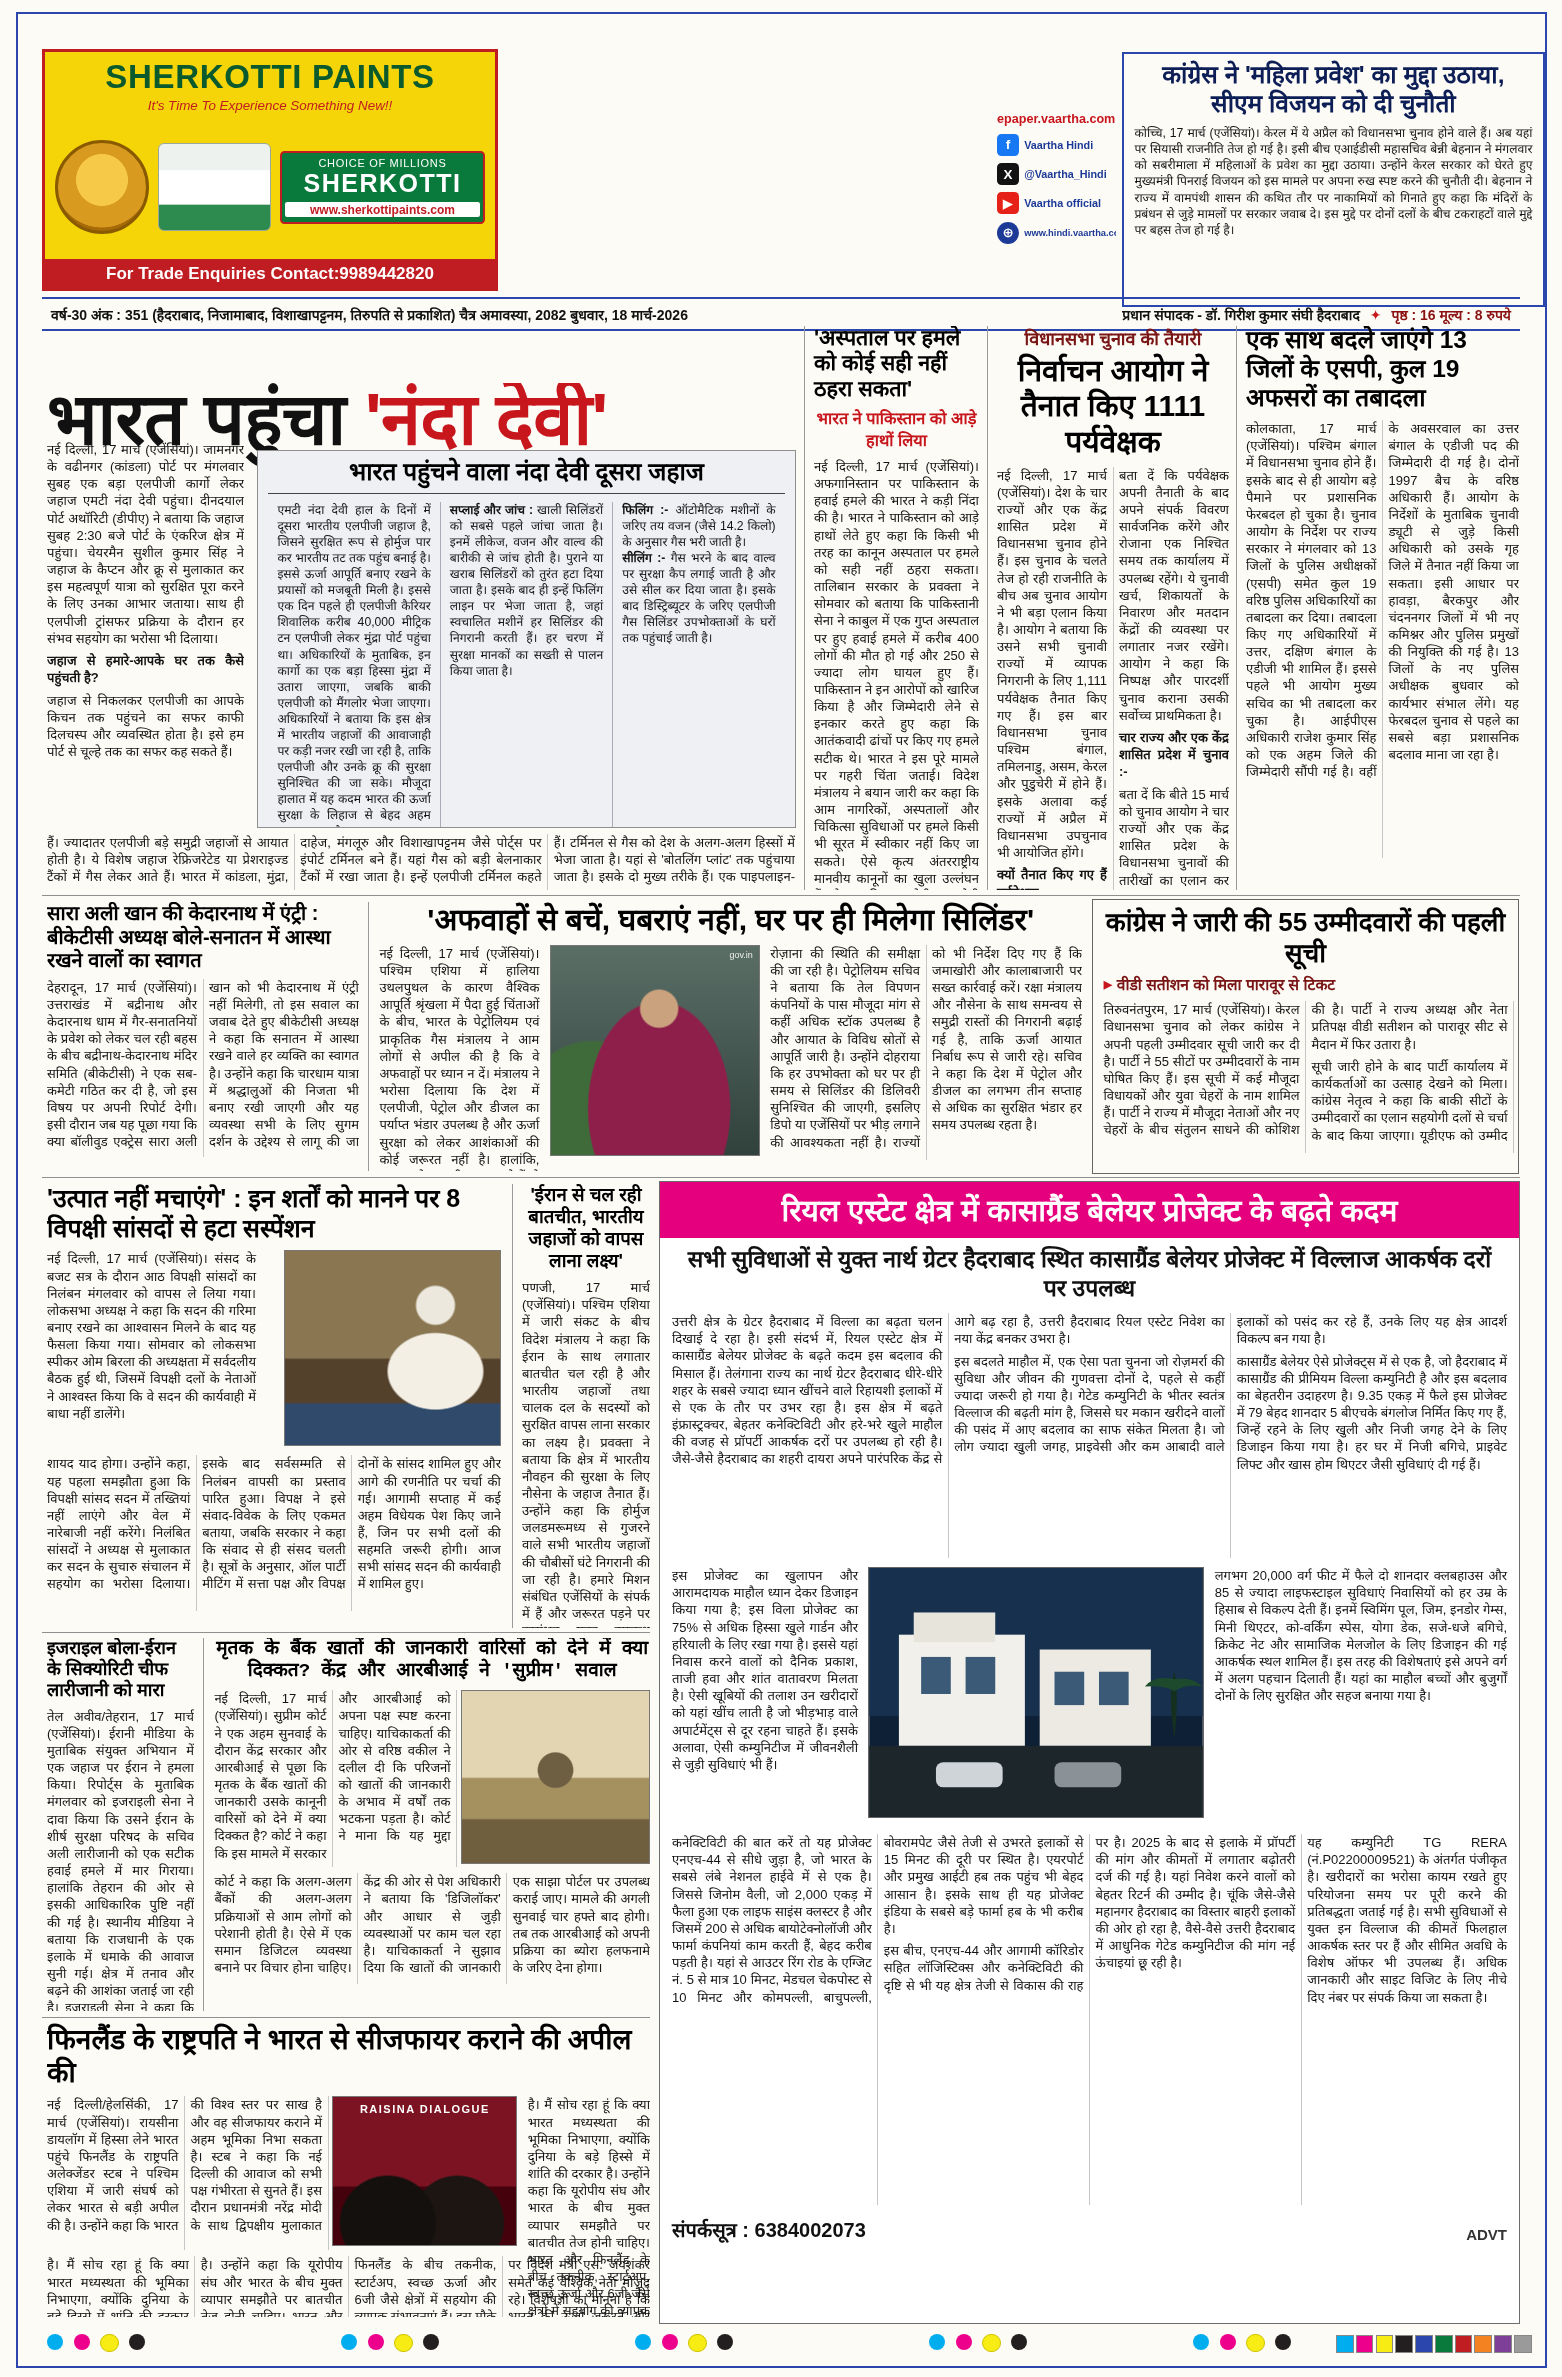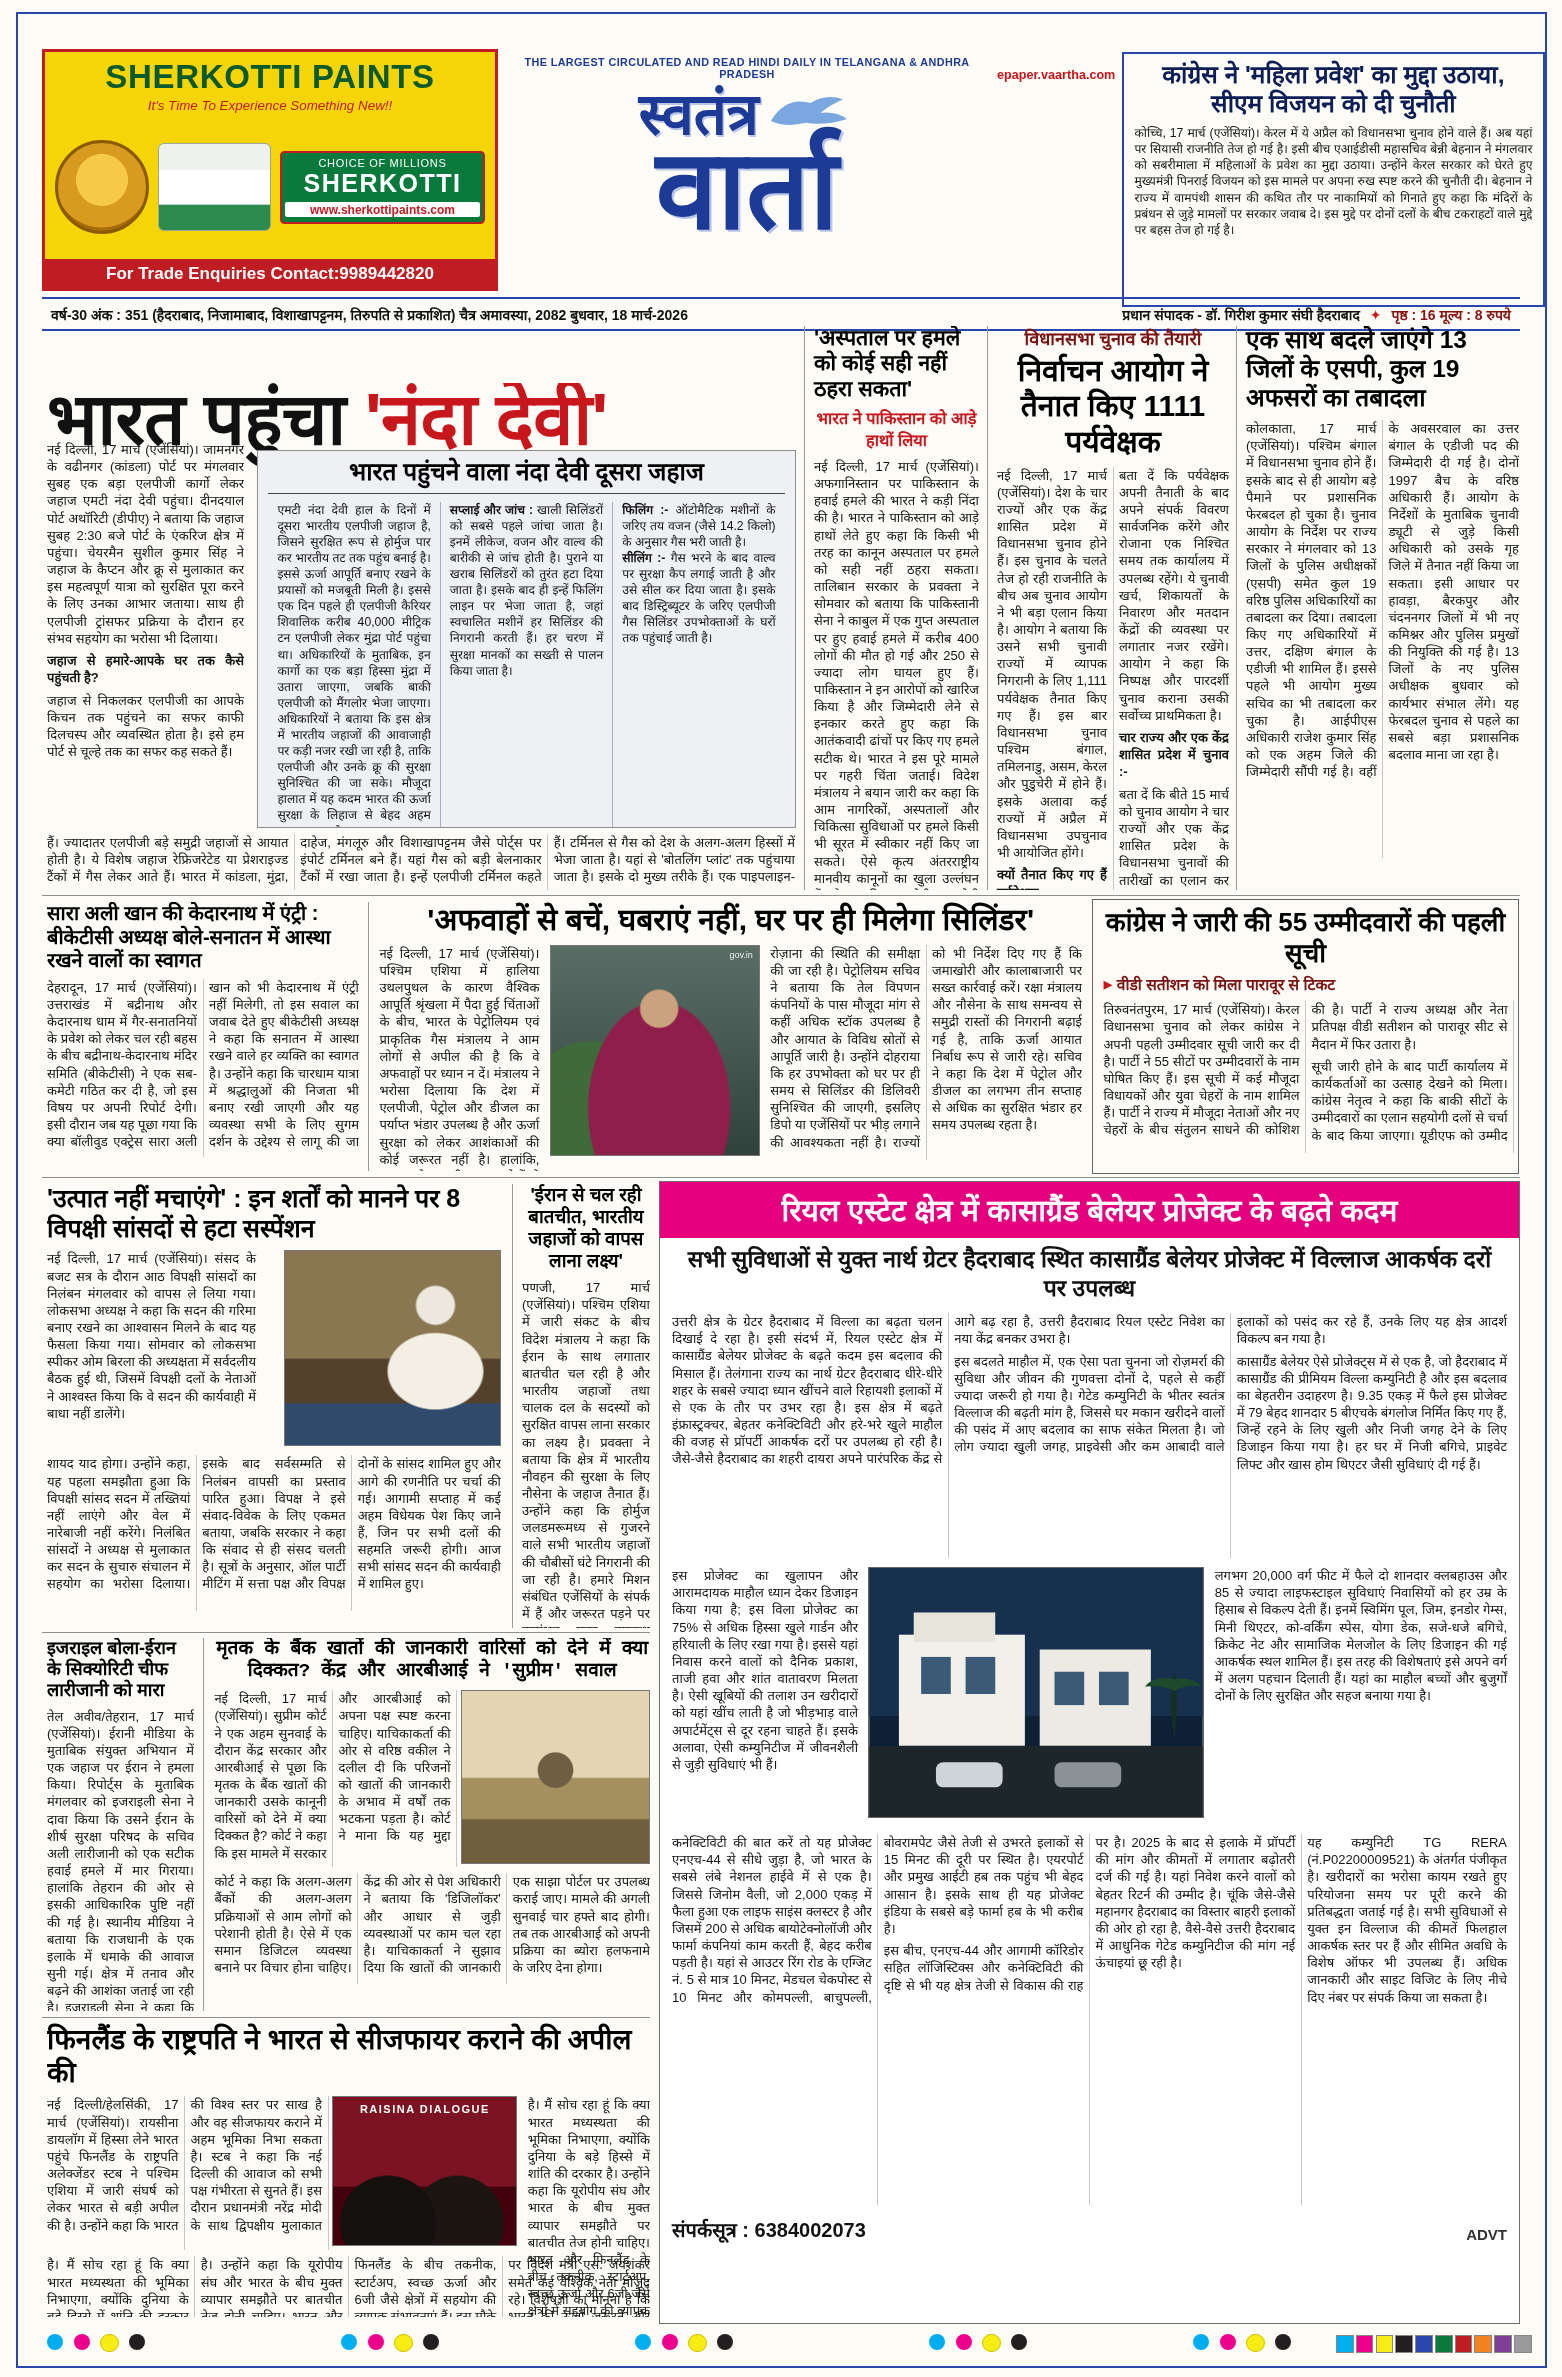--- a/index.html
+++ b/index.html
@@ -28,21 +28,21 @@
   .ad-green{flex:1;background:#0a7a3c;border:2.2px solid #c01d22;border-radius:4.5px;color:#fff;text-align:center;padding:4.5px 3px;}
   .ad-choice{font-size:11px;letter-spacing:0.7px;}
   .ad-brand2{font-size:25px;font-weight:bold;letter-spacing:1.5px;}
   .ad-web{background:#fff;color:#c01d22;font-weight:bold;font-size:12px;margin-top:3.7px;border-radius:2.2px;padding:0.7px 0;}
   .ad-bar{background:#c01d22;color:#fff;font-weight:bold;font-size:17px;text-align:center;padding:4.5px 0;}
   
   .mh-tag{color:#1d3a97;font-size:10.8px;font-weight:bold;letter-spacing:0.4px;text-align:center;}
   .mh-row{display:flex;align-items:flex-start;justify-content:center;gap:7.4px;margin-top:4.5px;}
   .mh-small{color:#1d3a97;font-weight:bold;font-size:58px;line-height:1;text-shadow:1.5px 1.5px 0 #b9c4e6;}
   .mh-big{color:#1d3a97;font-weight:bold;font-size:111px;line-height:.95;text-align:center;text-shadow:2.2px 2.2px 0 #b9c4e6;margin-top:-4.5px;}
-  .soc{display:flex;flex-direction:row;gap:7.4px;}
+  .soc{display:flex;flex-direction:column;gap:7.4px;justify-content:center;}
   .soc-epaper{color:#c8161d;font-weight:bold;font-size:12.6px;}
   .soc-item{display:flex;align-items:center;gap:5.2px;}
   .soc-ic{width:22px;height:22px;flex:none;border-radius:4.5px;color:#fff;font-weight:bold;font-size:13.4px;
           display:flex;align-items:center;justify-content:center;}
   .ic-fb{background:#1877f2;} .ic-tw{background:#121212;} .ic-yt{background:#e62117;} .ic-gl{background:#1d3a97;border-radius:50%;}
   .soc-lb{font-size:10.8px;font-weight:bold;color:#1d3a97;}
   .topright{border:2.2px solid #2b47ad;padding:7.4px 10.4px;}
   .tr-h{font-size:24.5px;text-align:center;color:#0d1e56;}
   
   .dl{border-top:2.2px solid #2b47ad;border-bottom:2.2px solid #2b47ad;display:flex;align-items:center;
@@ -109,30 +109,20 @@
       <div class="buckets"></div>
       <div class="ad-green">
         <div class="ad-choice">CHOICE OF MILLIONS</div>
         <div class="ad-brand2">SHERKOTTI</div>
         <div class="ad-web">www.sherkottipaints.com</div>
       </div>
     </div>
     <div class="ad-bar">For Trade Enquiries Contact:9989442820</div>
   </div>
 
-  <div class="blk" style="left:502px;top:56px;width:490px;height:236px;">
-    <div class="mh-tag">THE LARGEST CIRCULATED AND READ HINDI DAILY IN TELANGANA &amp; ANDHRA PRADESH</div>
-    <div class="mh-row">
-      <div class="mh-small">स्वतंत्र</div>
-      <svg width="89" height="52" viewBox="0 0 90 40">
-        <path d="M5 30 Q20 5 45 12 Q60 2 78 8 Q64 14 55 22 Q70 20 82 28 Q60 35 40 32 Q20 37 5 30 Z" fill="#7aa7e0"></path>
-      </svg>
-    </div>
-    <div class="mh-big">वार्ता</div>
-  </div>
 
   <div class="blk soc" style="left:997px;top:68px;width:119px;height:220px;">
     <div class="soc-epaper">epaper.vaartha.com</div>
     <div class="soc-item">
       <span class="soc-ic ic-fb">f</span>
       <span class="soc-lb">Vaartha Hindi</span>
     </div>
     <div class="soc-item">
       <span class="soc-ic ic-tw">X</span>
       <span class="soc-lb">@Vaartha_Hindi</span>

